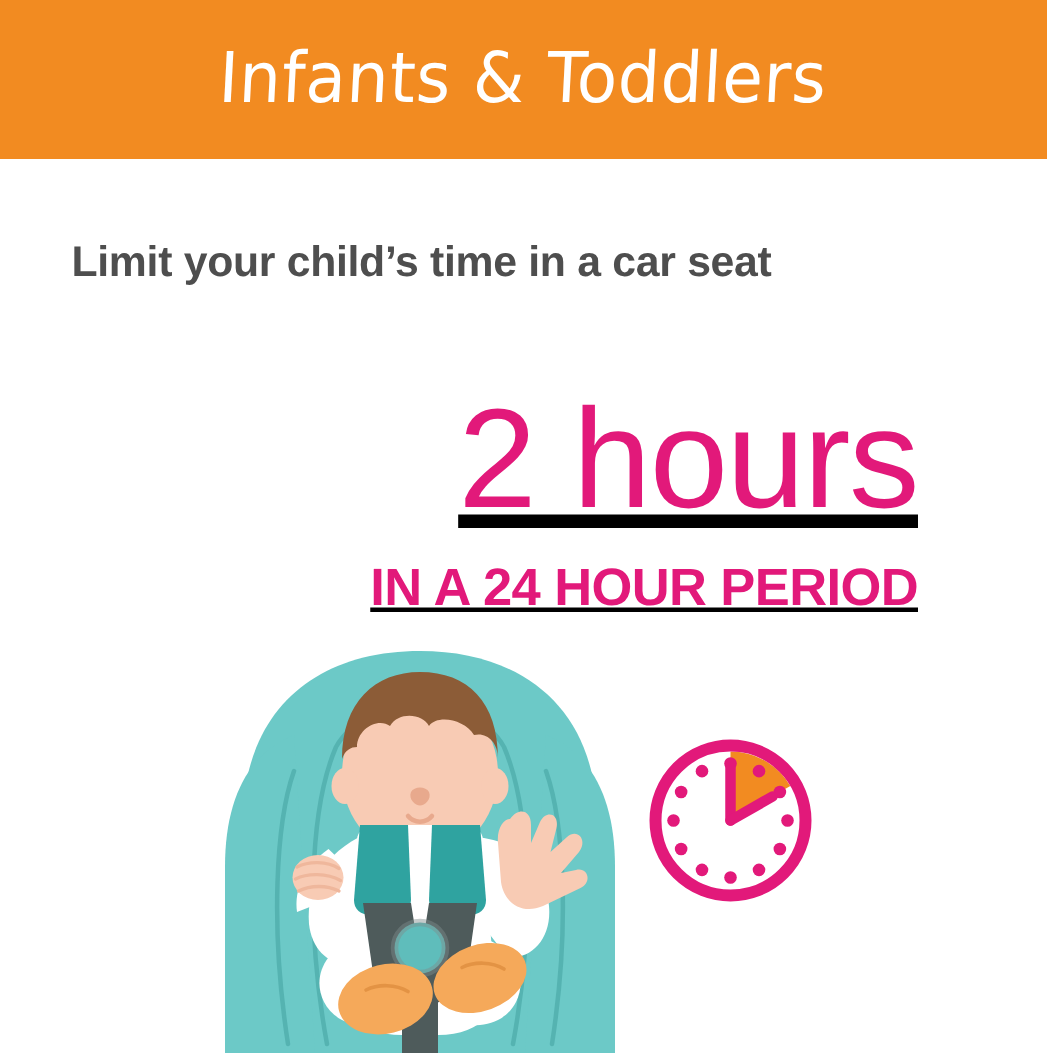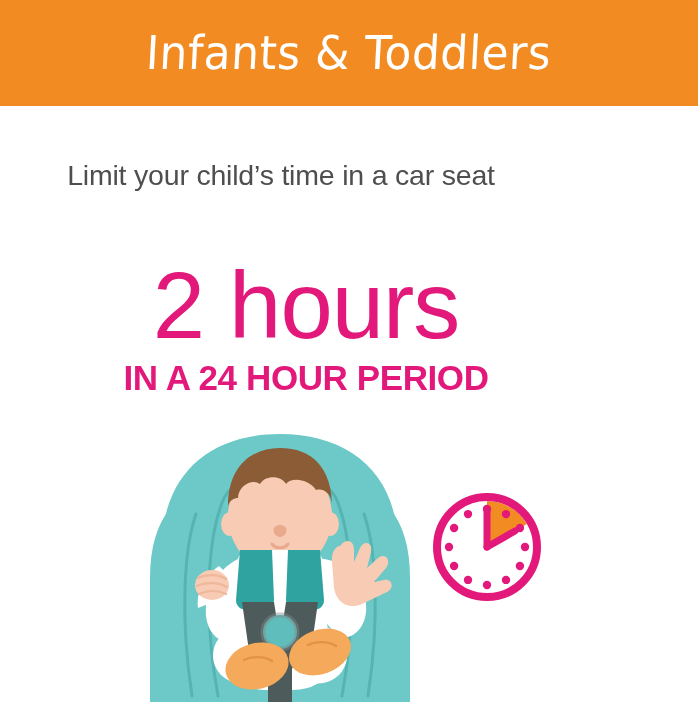--- a/index.html
+++ b/index.html
@@ -49,46 +49,47 @@
   
   #intro-text {
     position: absolute;
     left: 0;
     top: 155px;
     width: 562px;
     text-align: center;
     color: #4E4E4E;
     font-family: "Liberation Sans", sans-serif;
     font-size: 28.5px;
-    font-weight: normal;
+    font-weight: bold;
     line-height: 1.42;
     letter-spacing: -0.2px;
   }
   #intro-text .ln { display: block; }
 
   
   #stat-block {
     position: absolute;
     left: 0;
     top: 258px;
     width: 612px;
-    text-align: center;
+    text-align: right;
+    text-decoration: underline;
   }
   #stat-value {
     display: block;
     color: #E2197A;
     font-family: "Liberation Sans", sans-serif;
     font-size: 94px;
     font-weight: 300;
     line-height: 1.02;
     letter-spacing: -1px;
   }
   #stat-caption {
     display: block;
-    margin-top: 6px;
+    margin-top: 20px;
     color: #E2197A;
     font-family: "Liberation Sans", sans-serif;
     font-size: 35px;
     font-weight: bold;
     letter-spacing: -0.4px;
     line-height: 1;
   }
 
   
   #illustration {

